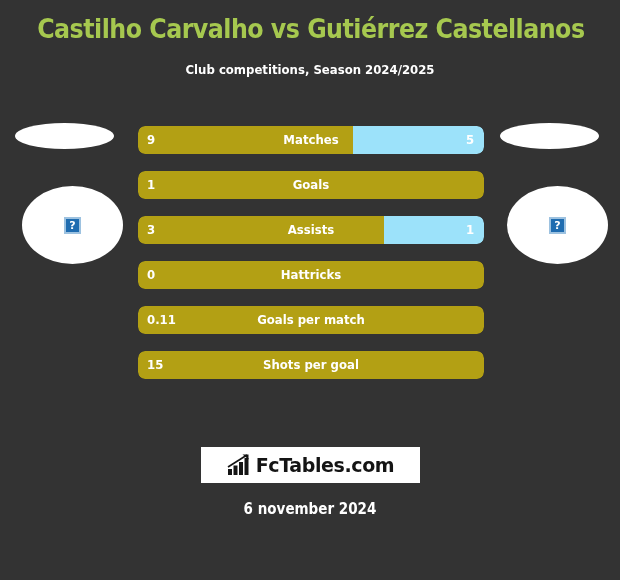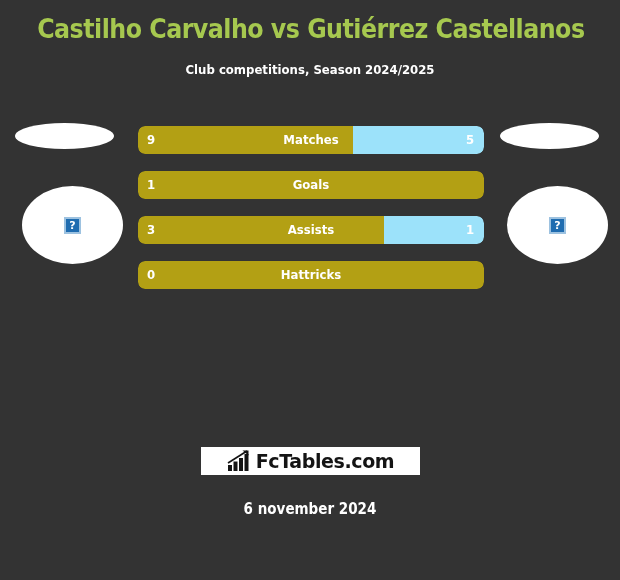--- a/index.html
+++ b/index.html
@@ -189,21 +189,21 @@
     white-space: nowrap;
     z-index: 3;
   }
 
   
   .logo-box {
     position: absolute;
     left: 201px;
     top: 447px;
     width: 219px;
-    height: 28px;
+    height: 36px;
     background: #ffffff;
     display: flex;
     align-items: center;
     justify-content: center;
   }
   .logo-inner {
     display: flex;
     align-items: center;
     gap: 3px;
   }
@@ -274,20 +274,30 @@
       <div class="bar-home" style="width: 245.66px; background: rgb(179, 160, 20);"></div>
       <div class="bar-away" style="width: 100.34px; background: rgb(156, 226, 250);"></div>
       <div class="stat-home-value">3</div>
       <div class="stat-label">Assists</div>
       <div class="stat-away-value">1</div>
     </div>
     <div class="stat-row">
       <div class="bar-home" style="width: 346px; background: rgb(179, 160, 20); border-top-right-radius: 7px; border-bottom-right-radius: 7px;"></div>
       <div class="stat-home-value">0</div>
       <div class="stat-label">Hattricks</div>
+    </div>
+    <div class="stat-row">
+      <div class="bar-home" style="width: 346px; background: rgb(179, 160, 20); border-top-right-radius: 7px; border-bottom-right-radius: 7px;"></div>
+      <div class="stat-home-value">0.11</div>
+      <div class="stat-label">Goals per match</div>
+    </div>
+    <div class="stat-row">
+      <div class="bar-home" style="width: 346px; background: rgb(179, 160, 20); border-top-right-radius: 7px; border-bottom-right-radius: 7px;"></div>
+      <div class="stat-home-value">15</div>
+      <div class="stat-label">Shots per goal</div>
     </div>
   </div>
 
 <div class="logo-box">
   <div class="logo-inner">
     <svg class="logo-mark" width="26" height="22" viewBox="0 0 26 22">
       <rect x="1" y="15" width="4" height="6" fill="#141414"></rect>
       <rect x="6.5" y="11.5" width="4" height="9.5" fill="#141414"></rect>
       <rect x="12" y="8" width="4" height="13" fill="#141414"></rect>
       <rect x="17.5" y="4" width="4" height="17" fill="#141414"></rect>

